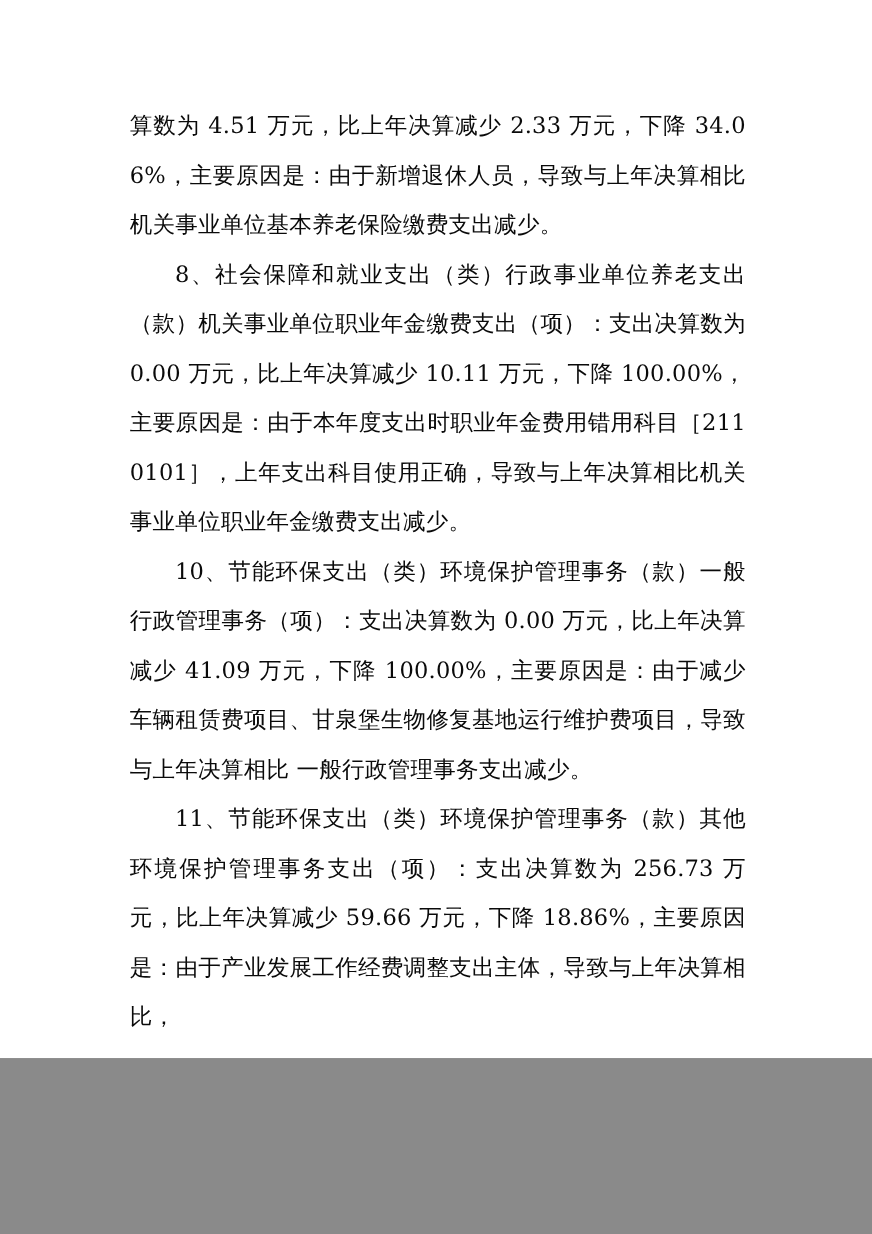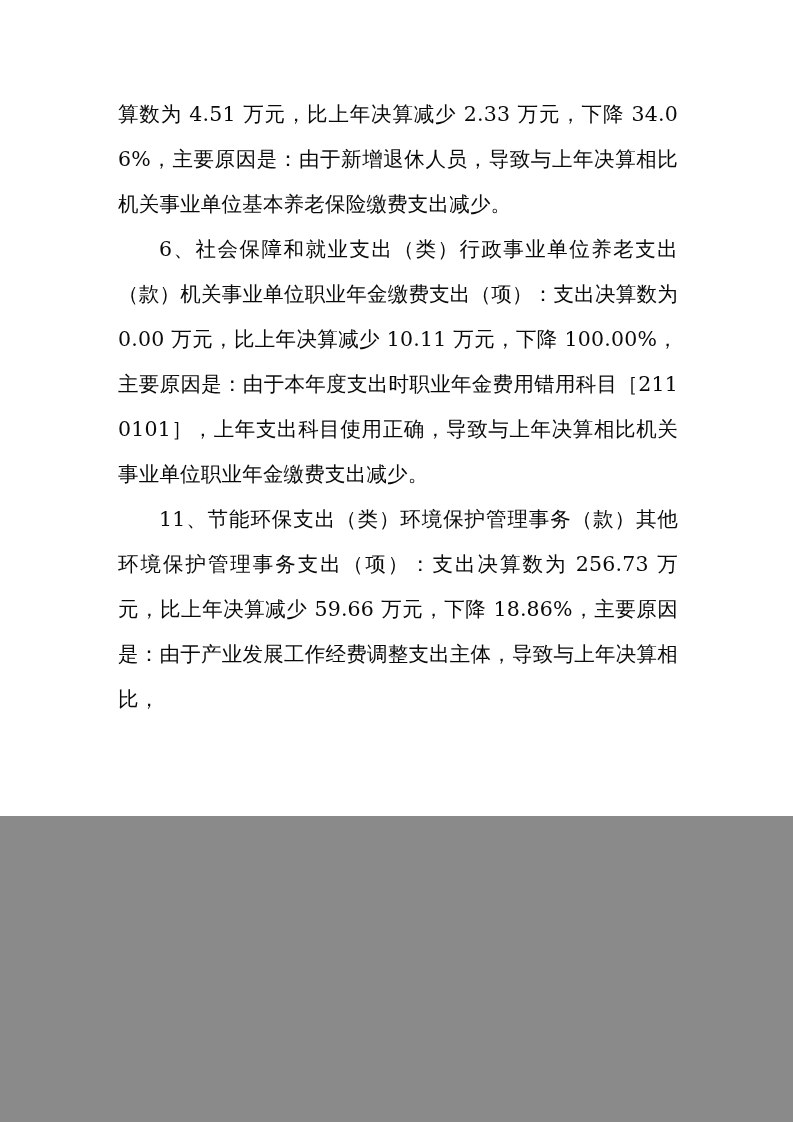--- a/index.html
+++ b/index.html
@@ -2,21 +2,21 @@
 <html><head>
 <meta charset="utf-8">
 <style>
   html, body {
     margin: 0;
     padding: 0;
     background: #8a8a8a;
   }
   .page {
     width: 793px;
-    height: 816px;
+    height: 962px;
     background: #ffffff;
     position: relative;
     box-sizing: border-box;
     margin: 0 auto;
     overflow: hidden;
     font-family: "DejaVu Serif", "Liberation Serif", serif;
     color: #0a0a0a;
   }
   .content {
     position: absolute;
@@ -47,17 +47,18 @@
     font-family: "DejaVu Serif", "Liberation Serif", serif;
     color: #111;
   }
 </style>
 </head>
 <body>
 
 <div class="page">
   <div class="content">
     <p class="para">算数为 4.51 万元，比上年决算减少 2.33 万元，下降 34.06%，主要原因是：由于新增退休人员，导致与上年决算相比机关事业单位基本养老保险缴费支出减少。</p>
-    <p class="para indent">6、社会保障和就业支出（类）行政事业单位养老支出（款）机关事业单位职业年金缴费支出（项）：支出决算数为 0.00 万元，比上年决算减少 10.11 万元，下降 100.00%，主要原因是：由于本年度支出时职业年金费用错用科目［2110101］，上年支出科目使用正确，导致与上年决算相比机关事业单位职业年金缴费支出减少。</p>
+    <p class="para indent">8、社会保障和就业支出（类）行政事业单位养老支出（款）机关事业单位职业年金缴费支出（项）：支出决算数为 0.00 万元，比上年决算减少 10.11 万元，下降 100.00%，主要原因是：由于本年度支出时职业年金费用错用科目［2110101］，上年支出科目使用正确，导致与上年决算相比机关事业单位职业年金缴费支出减少。</p>
+    <p class="para indent">10、节能环保支出（类）环境保护管理事务（款）一般行政管理事务（项）：支出决算数为 0.00 万元，比上年决算减少 41.09 万元，下降 100.00%，主要原因是：由于减少车辆租赁费项目、甘泉堡生物修复基地运行维护费项目，导致与上年决算相比 一般行政管理事务支出减少。</p>
     <p class="para indent">11、节能环保支出（类）环境保护管理事务（款）其他环境保护管理事务支出（项）：支出决算数为 256.73 万元，比上年决算减少 59.66 万元，下降 18.86%，主要原因是：由于产业发展工作经费调整支出主体，导致与上年决算相比，</p>
   </div>
   <div class="page-number">10</div>
 </div>
 
 </body></html>

